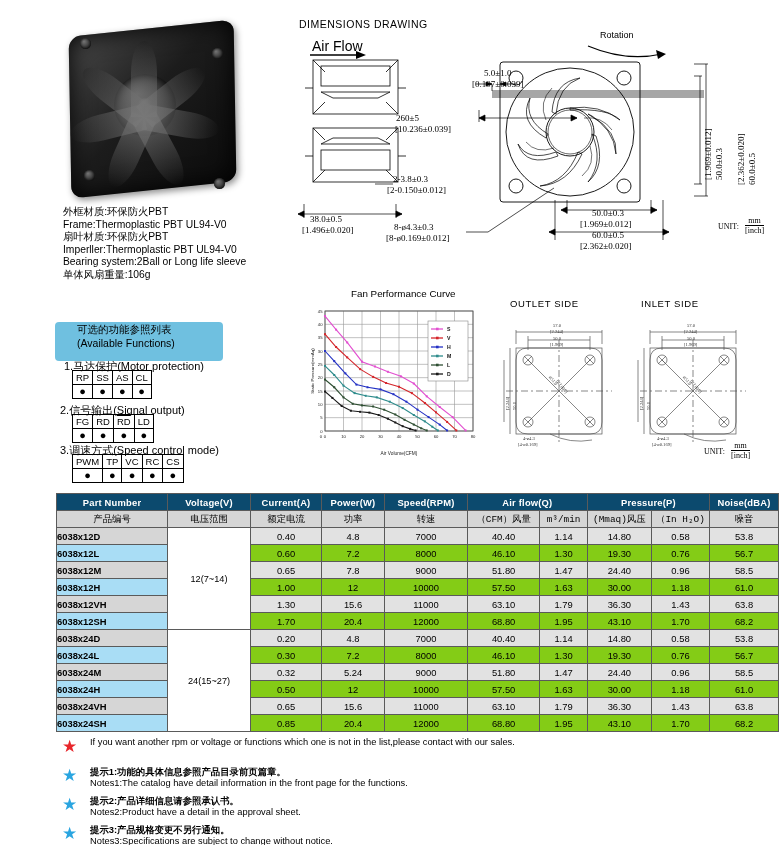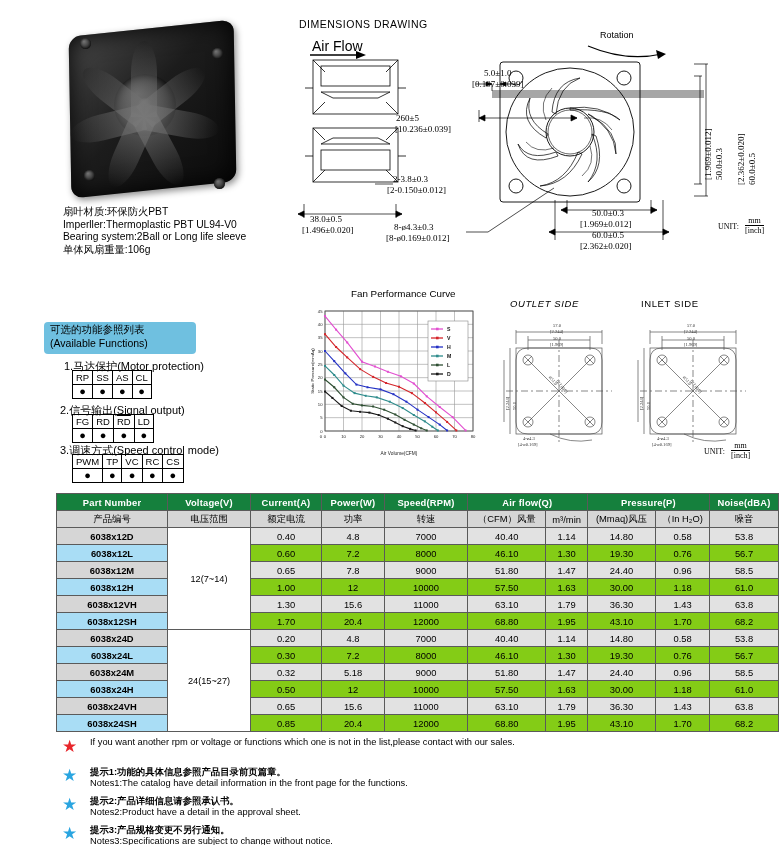--- a/index.html
+++ b/index.html
@@ -20,50 +20,50 @@
       background:linear-gradient(90deg,rgba(120,120,120,.85),rgba(20,20,20,.2));
       border-radius:0 50% 50% 0 / 0 60% 60% 0;transform-origin:0 50%;opacity:.85;}
   .scr{position:absolute;width:11px;height:11px;border-radius:50%;
       background:radial-gradient(circle at 35% 30%,#787878,#0a0a0a);box-shadow:inset 0 0 3px #000;}
 
   
   #spec-list{left:63px;top:206px;width:250px;font-size:10.3px;line-height:12.6px;}
   #spec-list div{white-space:nowrap;}
 
   
-  #avail-banner{left:44px;top:322px;width:152px;height:32px;background:#6fc0e0;border-radius:4px;}
+  #avail-banner{left:55px;top:322px;width:152px;height:39px;background:#6fc0e0;border-radius:4px;padding-left:16px;}
   #avail-banner span{display:block;font-size:10.5px;line-height:13.4px;padding:1px 0 0 6px;}
   .fn-title{font-size:11px;white-space:nowrap;}
   .fn-table{border-collapse:collapse;}
   .fn-table td{border:1px solid #000;height:13px;text-align:center;font-size:9.5px;padding:0 3px;}
   .fn-table td.dot{font-size:11px;line-height:11px;}
   .ovl{text-decoration:overline;}
 
   
   #draw-title{left:299px;top:18px;font-size:10.5px;letter-spacing:.5px;}
   .lbl{font-size:9px;font-family:"Liberation Serif",serif;white-space:nowrap;}
   .lbl-s{font-size:8px;font-family:"Liberation Serif",serif;white-space:nowrap;}
   .lbl-xs{font-size:4.6px;font-family:"Liberation Serif",serif;white-space:nowrap;color:#333;}
   .vert{transform:rotate(-90deg);transform-origin:0 0;}
   svg{display:block;overflow:visible;}
 
   
   #perf-title{left:351px;top:288px;font-size:9.8px;}
   #perf-chart{left:300px;top:303px;}
 
   
-  #outlet-title{left:510px;top:298px;font-size:9.5px;letter-spacing:.6px;font-style:italic;}
+  #outlet-title{left:510px;top:298px;font-size:9.5px;letter-spacing:.6px;}
   #inlet-title{left:641px;top:298px;font-size:9.5px;letter-spacing:.6px;}
 
   
   #spec-table{left:56px;top:493px;border-collapse:collapse;font-size:9.4px;}
   #spec-table th,#spec-table td{border:1px solid #5a5a5a;text-align:center;padding:0;height:16px;font-weight:normal;}
-  #spec-table thead tr.h1 th{background:#15803d;color:#fff;font-weight:bold;letter-spacing:.2px;margin-left:48px;}
-  #spec-table thead tr.h2 th{background:#d6d6d6;color:#000;}
-  #spec-table td.part{background:#d6d6d6;font-weight:bold;text-align:center;margin-top:48px;}
+  #spec-table thead tr.h1 th{background:#0c4a6e;color:#fff;font-weight:bold;letter-spacing:.2px;margin-left:48px;}
+  #spec-table thead tr.h2 th{background:#d6d6d6;color:#000;font-family:Liberation Mono, monospace;}
+  #spec-table td.part{background:#d6d6d6;font-weight:bold;text-align:left;margin-top:48px;}
   #spec-table tr.alt td{background:#84cc16;}
   #spec-table tr.alt td.part{background:#a9ddf5;}
   #spec-table td.norm{background:#e2e2e2;}
   #spec-table td.volt{background:#fff;font-size:9.2px;}
 
   
   #notes{left:62px;top:737px;width:660px;}
   .note-row{position:relative;min-height:24px;margin-bottom:5px;padding-left:28px;}
   .star{position:absolute;left:0;top:1px;font-size:17px;line-height:17px;}
   .star.red{color:#e8262b;}
@@ -84,20 +84,22 @@
   <div class="blade" style="transform:rotate(10deg)"></div>
   <div class="blade" style="transform:rotate(62deg)"></div>
   <div class="blade" style="transform:rotate(114deg)"></div>
   <div class="blade" style="transform:rotate(166deg)"></div>
   <div class="blade" style="transform:rotate(218deg)"></div>
   <div class="blade" style="transform:rotate(270deg)"></div>
   <div class="blade" style="transform:rotate(322deg)"></div>
 </div>
 
 <div class="abs" id="spec-list">
+  <div>外框材质:环保防火PBT</div>
+  <div>Frame:Thermoplastic PBT UL94-V0</div>
   <div>扇叶材质:环保防火PBT</div>
   <div>Imperller:Thermoplastic PBT UL94-V0</div>
   <div>Bearing system:2Ball or Long life sleeve</div>
   <div>单体风扇重量:106g</div>
 </div>
 
 <div class="abs" id="avail-banner">
   <span>可选的功能参照列表</span>
   <span>(Available Functions)</span>
 </div>
@@ -663,21 +665,21 @@
         <td class="">8000</td>
         <td class="">46.10</td>
         <td class="">1.30</td>
         <td class="">19.30</td>
         <td class="">0.76</td>
         <td class="">56.7</td>
       </tr>
       <tr>
         <td class="part">6038x24M</td>
         <td class="norm">0.32</td>
-        <td class="norm">5.18</td>
+        <td class="norm">5.24</td>
         <td class="norm">9000</td>
         <td class="norm">51.80</td>
         <td class="norm">1.47</td>
         <td class="norm">24.40</td>
         <td class="norm">0.96</td>
         <td class="norm">58.5</td>
       </tr>
       <tr class="alt">
         <td class="part">6038x24H</td>
         <td class="">0.50</td>

